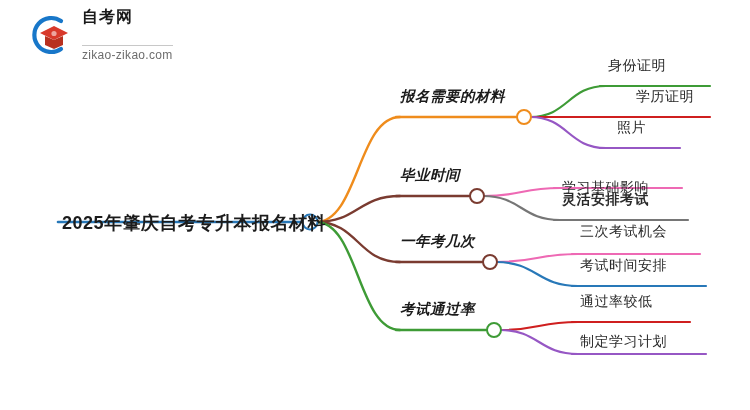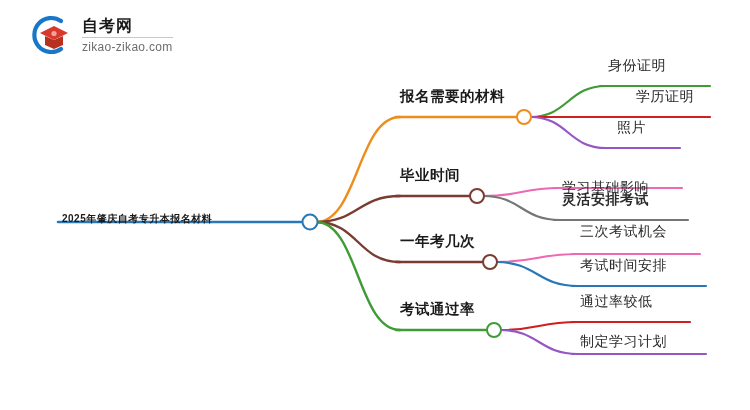--- a/index.html
+++ b/index.html
@@ -39,21 +39,21 @@
     display: flex;
     flex-direction: column;
     justify-content: center;
     line-height: 1;
   }
   #logo-name {
     font-size: 16px;
     font-weight: bold;
     color: #1a1a1a;
     letter-spacing: 1px;
-    padding-bottom: 3px;
+    padding-bottom: 20px;
     border-bottom: 1px solid #c8c8c8;
   }
   #logo-domain {
     font-size: 12px;
     color: #6d6d6d;
     letter-spacing: 0.3px;
     padding-top: 3px;
   }
 
   
@@ -66,28 +66,29 @@
   }
   .mm-label {
     position: absolute;
     font-size: 15px;
     color: #262626;
     white-space: nowrap;
     line-height: 1;
     letter-spacing: 0.5px;
   }
   .mm-label.root {
-    font-size: 10px;
+    font-size: 18px;
     font-weight: bold;
     color: #1b1b1b;
   }
   .mm-label.branch {
     font-size: 14.5px;
     font-weight: bold;
     color: #1b1b1b;
+    font-style: italic;
   }
   .mm-label.leaf {
     font-size: 14px;
     font-weight: normal;
     color: #2b2b2b;
   }
 </style>
 </head>
 <body>
 

